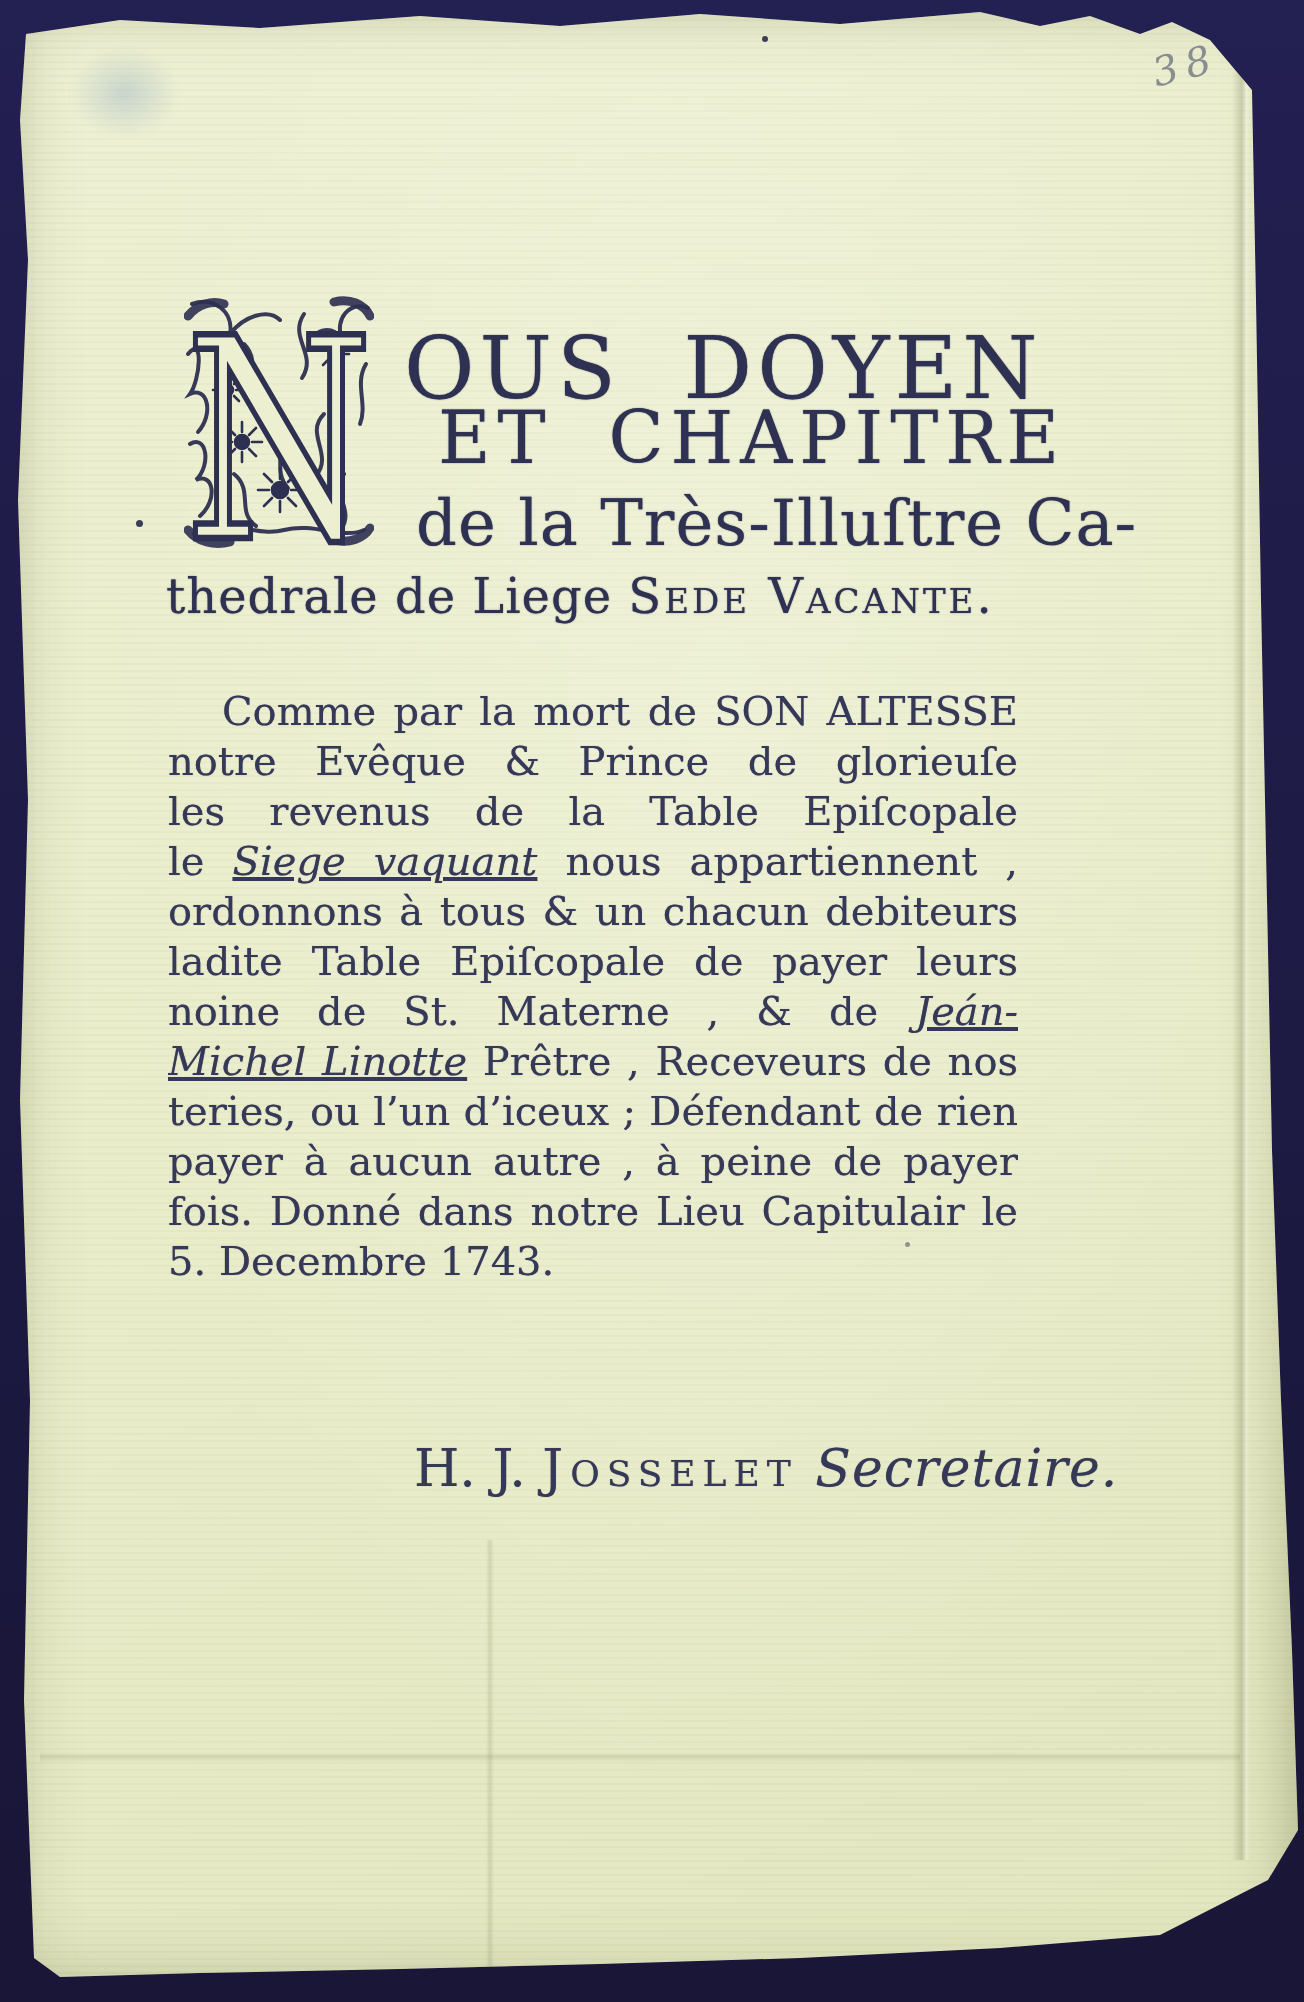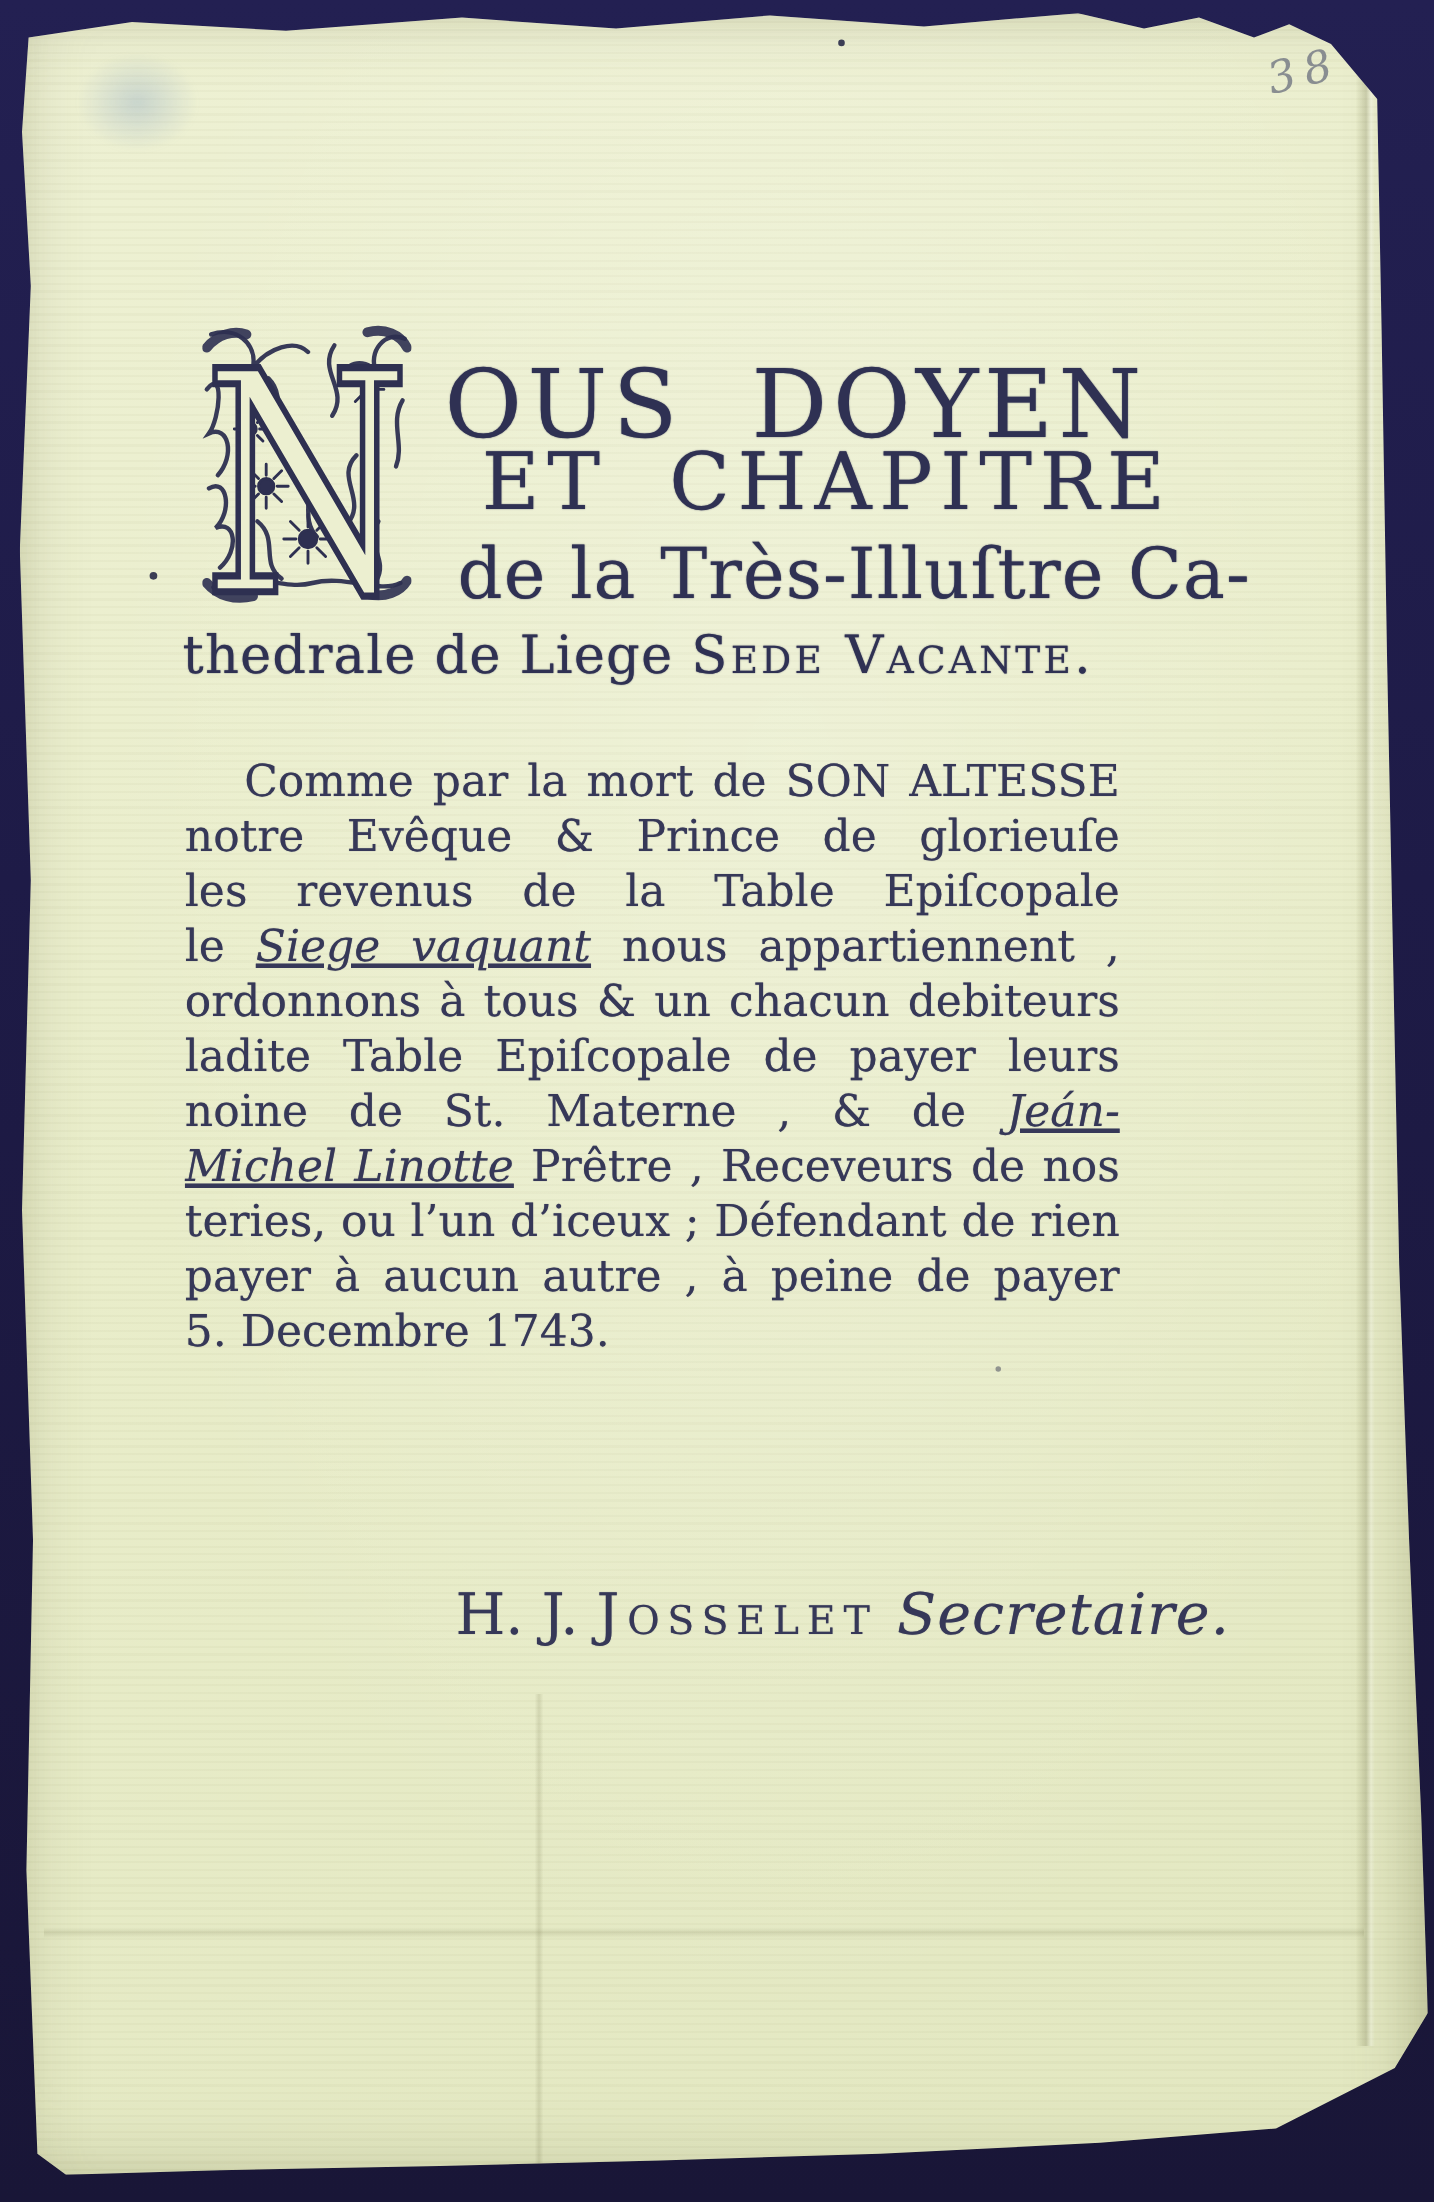--- a/index.html
+++ b/index.html
@@ -149,20 +149,21 @@
         <div class="bline j ind"><span>Comme par la mort de SON ALTESSE</span></div>
         <div class="bline j"><span>notre Evêque &amp; Prince de glorieuſe memoire,</span></div>
         <div class="bline j"><span>les revenus de la Table Epiſcopale pendant</span></div>
         <div class="bline j"><span>le </span><span class="it">Siege vaquant</span><span> nous appartiennent , Nous</span></div>
         <div class="bline j"><span>ordonnons à tous &amp; un chacun debiteurs de</span></div>
         <div class="bline j"><span>ladite Table Epiſcopale de payer leurs dûs</span></div>
         <div class="bline j"><span>noine de St. Materne , &amp; de </span><span class="it">Jeán-Theodard-</span></div>
         <div class="bline j"><span class="it">Michel Linotte</span><span> Prêtre , Receveurs de nos Comp-</span></div>
         <div class="bline j"><span>teries, ou l’un d’iceux ; Défendant de rien</span></div>
         <div class="bline j"><span>payer à aucun autre , à peine de payer deux</span></div>
+        <div class="bline j"><span>fois. Donné dans notre Lieu Capitulair le</span></div>
         <div class="bline"><span>5. Decembre 1743.</span></div>
       </div>
 
     <div class="sig" id="sig2">
       <span>H. J. </span><span class="name">Josselet</span><span class="stitle"> Secretaire.</span>
     </div>
 
   </div>
 </div>
 

